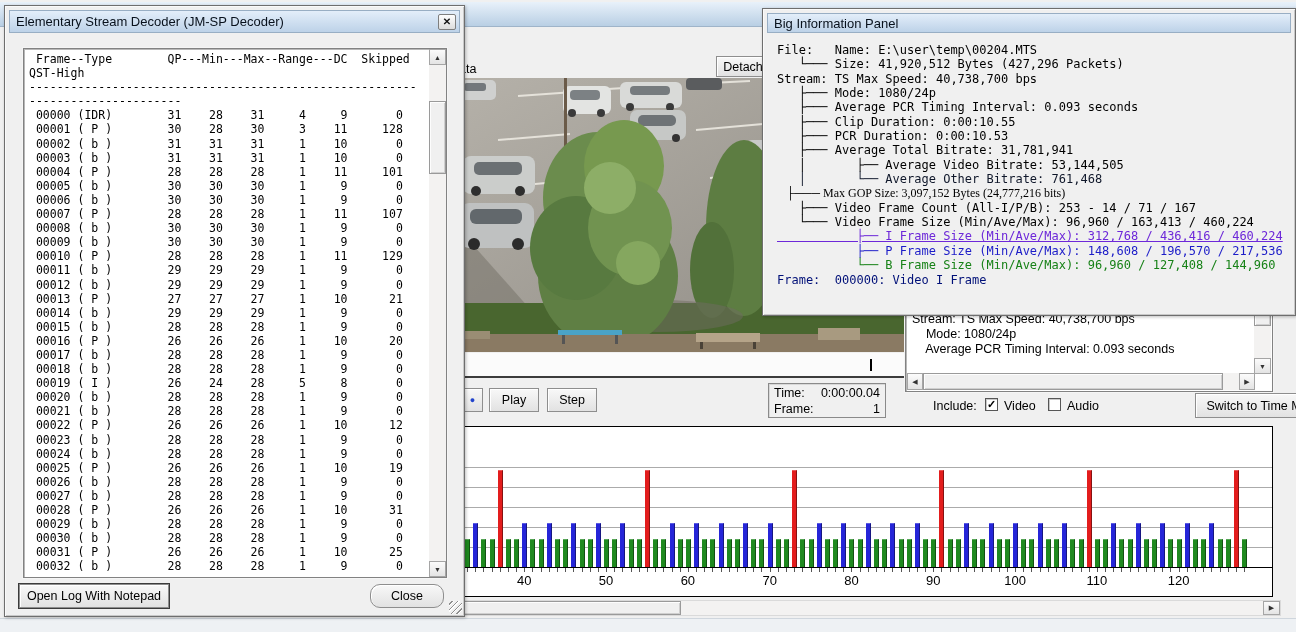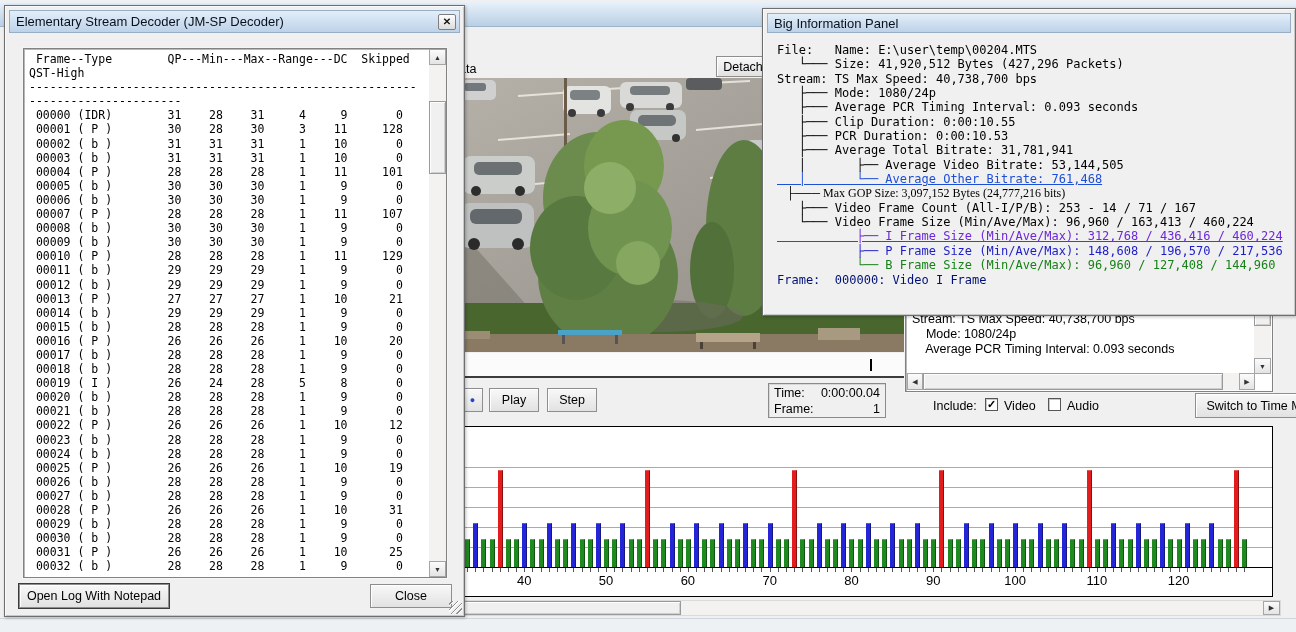--- a/index.html
+++ b/index.html
@@ -444,21 +444,21 @@
   <div id="big-info-lines" class="abs" style="left:14px;top:34px;">
       <div class="info-line" style="color: rgb(0, 0, 0);">File:   Name: E:\user\temp\00204.MTS</div>
       <div class="info-line" style="color: rgb(0, 0, 0);">   └─── Size: 41,920,512 Bytes (427,296 Packets)</div>
       <div class="info-line" style="color: rgb(0, 0, 0);">Stream: TS Max Speed: 40,738,700 bps</div>
       <div class="info-line" style="color: rgb(0, 0, 0);">   ├─── Mode: 1080/24p</div>
       <div class="info-line" style="color: rgb(0, 0, 0);">   ├─── Average PCR Timing Interval: 0.093 seconds</div>
       <div class="info-line" style="color: rgb(0, 0, 0);">   ├─── Clip Duration: 0:00:10.55</div>
       <div class="info-line" style="color: rgb(0, 0, 0);">   ├─── PCR Duration: 0:00:10.53</div>
       <div class="info-line" style="color: rgb(0, 0, 0);">   ├─── Average Total Bitrate: 31,781,941</div>
       <div class="info-line" style="color: rgb(0, 0, 0);">   │       ├── Average Video Bitrate: 53,144,505</div>
-      <div class="info-line" style="color: #1d4ed8; text-decoration: underline;">   │       └── Average Other Bitrate: 761,468</div>
+      <div class="info-line" style="color: #0f172a;">   │       └── Average Other Bitrate: 761,468</div>
       <div class="info-line" style="color: rgb(0, 0, 0); font-family: Liberation Serif, serif;">   ├─── Max GOP Size: 3,097,152 Bytes (24,777,216 bits)</div>
       <div class="info-line" style="color: rgb(0, 0, 0);">   ├─── Video Frame Count (All-I/P/B): 253 - 14 / 71 / 167</div>
       <div class="info-line" style="color: rgb(0, 0, 0);">   └─── Video Frame Size (Min/Ave/Max): 96,960 / 163,413 / 460,224</div>
       <div class="info-line" style="color: #6d28d9; text-decoration: underline;">           ├── I Frame Size (Min/Ave/Max): 312,768 / 436,416 / 460,224</div>
       <div class="info-line" style="color: rgb(28, 28, 200);">           ├── P Frame Size (Min/Ave/Max): 148,608 / 196,570 / 217,536</div>
       <div class="info-line" style="color: rgb(23, 130, 23);">           └── B Frame Size (Min/Ave/Max): 96,960 / 127,408 / 144,960</div>
       <div class="info-line" style="color: rgb(0, 16, 120);">Frame:  000000: Video I Frame</div>
     </div>
 </div>
 
@@ -514,15 +514,15 @@
           <span>▲</span>
         </div>
       <div class="sb-thumb" style="left:0;top:52px;width:17px;height:73px;"></div>
       <div class="sb-btn" style="left:0;bottom:0;width:17px;height:16px;">
           <span>▼</span>
         </div>
     </div>
   </div>
 
   <button class="btn default" style="left:14px;top:578px;width:150px;height:24px;">Open Log With Notepad</button>
-  <button class="btn" style="left:365px;top:578px;width:82px;height:24px;">Close</button>
+  <button class="btn" style="left:365px;top:578px;width:74px;height:24px;border-radius:10px;">Close</button>
   <div class="grip" style="right:2px;bottom:2px;"></div>
 </div>
 
 </body></html>

